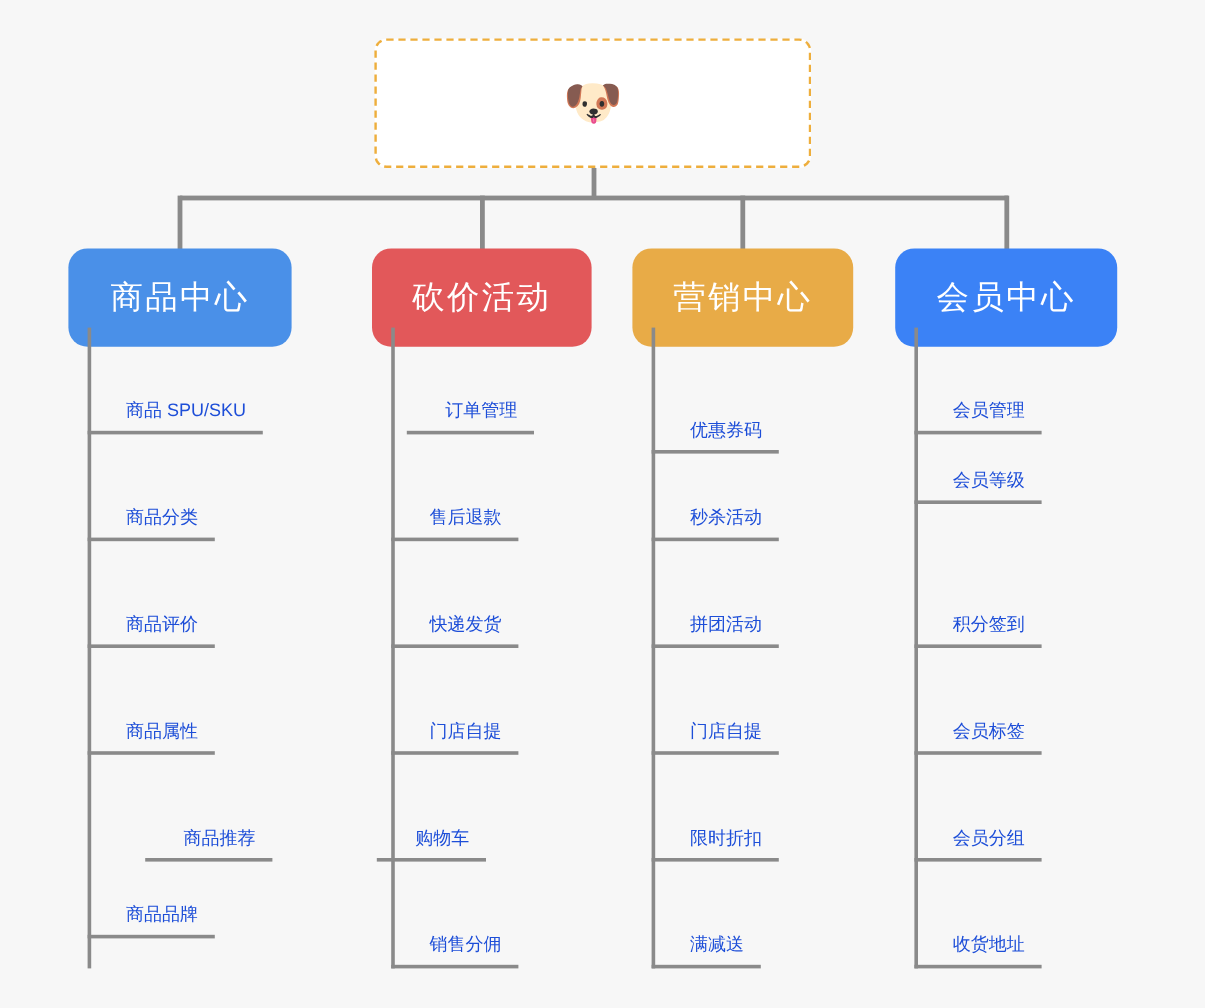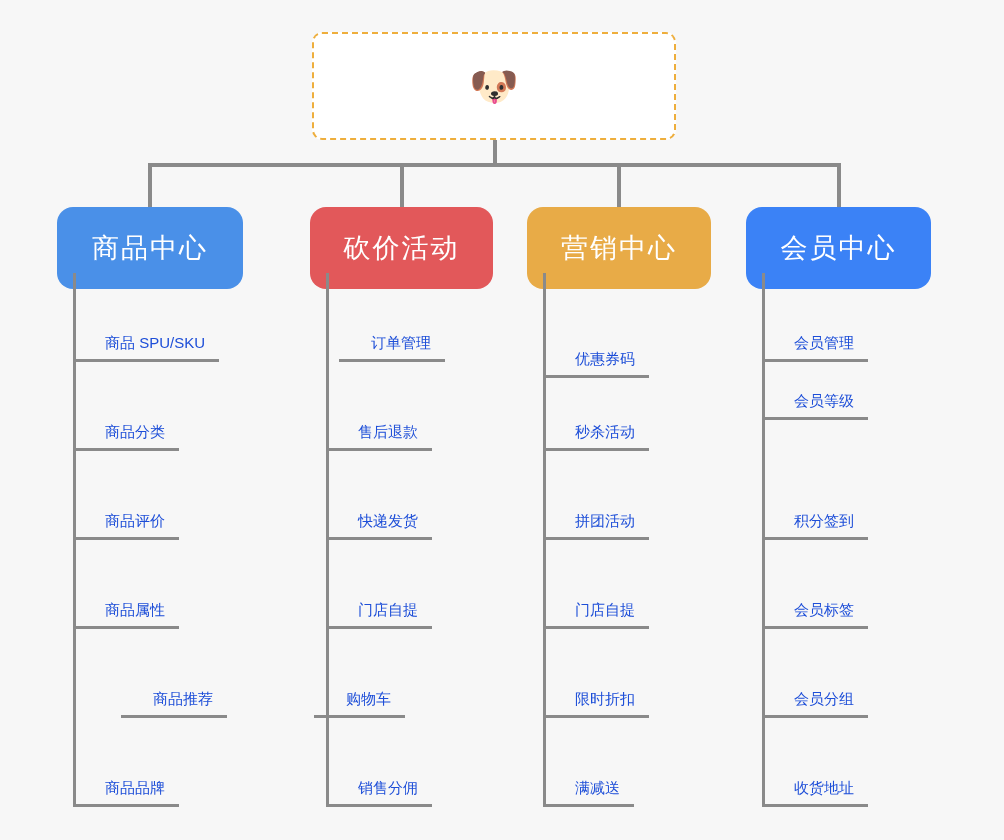--- a/index.html
+++ b/index.html
@@ -152,21 +152,21 @@
           </div>
           <div class="leaf" style="top: 178px; left: 16px;">
             <span class="leaf-label">商品评价</span>
           </div>
           <div class="leaf" style="top: 267px; left: 16px;">
             <span class="leaf-label">商品属性</span>
           </div>
           <div class="leaf" style="top: 356px; left: 16px; padding-left: 48px;">
             <span class="leaf-label">商品推荐</span>
           </div>
-          <div class="leaf" style="top: 445px; left: 16px;">
+          <div class="leaf" style="top: 420px; left: 16px;">
             <span class="leaf-label">商品品牌</span>
           </div>
         </div>
       </div>
       <div class="column" style="left: 310px; width: 183px;">
         <div class="cat-box" style="background: rgb(226, 88, 90); width: 183px;">
           <span>砍价活动</span>
         </div>
         <div class="spine" style="left: 16px; height: 534px;"></div>
         <div class="leaves">

